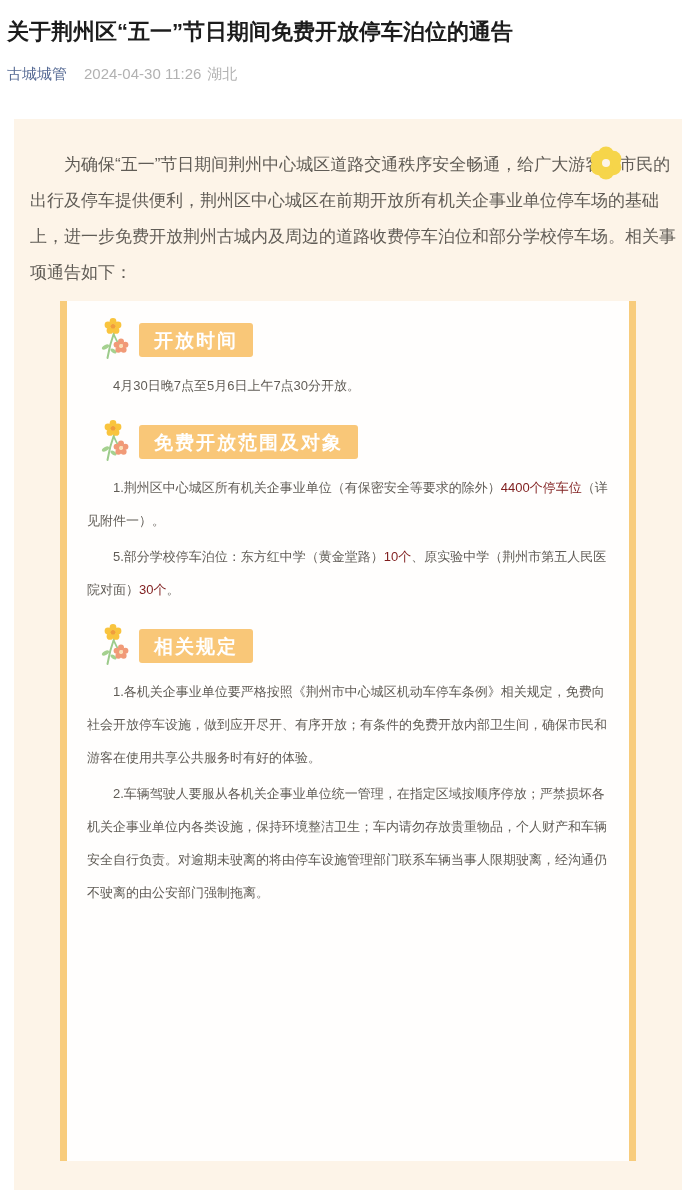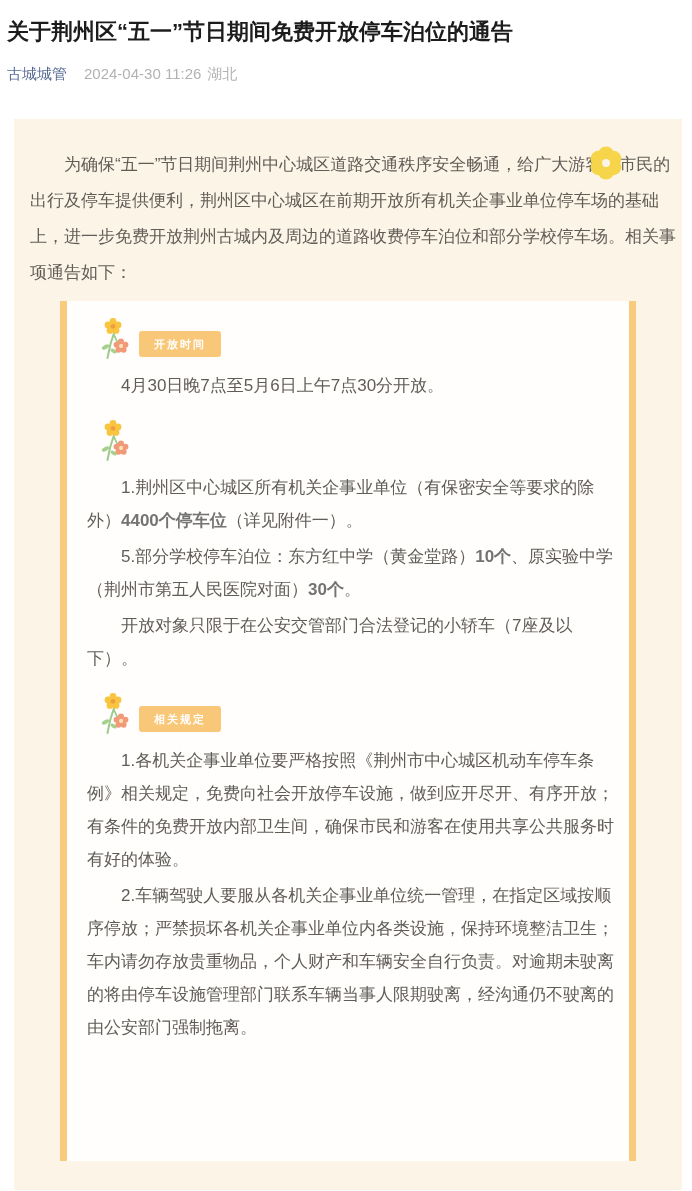--- a/index.html
+++ b/index.html
@@ -52,32 +52,32 @@
   }
 
   .sec-header {
     display: flex; align-items: flex-end; gap: 9px;
     margin: 17px 0 12px 14px;
   }
   .section:first-child .sec-header { margin-top: 0; }
   .sprig { width: 29px; height: 42px; flex: 0 0 auto; margin-bottom: -2px; }
   .badge {
     background: #f9c778; color: #ffffff;
-    font-size: 11px; font-weight: 700; line-height: 1;
+    font-size: 19px; font-weight: 700; line-height: 1;
     padding: 8px 15px 7px; border-radius: 3px;
     letter-spacing: 2px;
   }
 
   .para {
     margin: 0 0 3px;
-    font-size: 17px; line-height: 33px;
+    font-size: 13px; line-height: 33px;
     color: #605c56;
     text-indent: 2em;
   }
-  .hl { color: #737373; font-weight: 700; }
+  .hl { color: #7f1d1d; font-weight: 400; }
 </style>
 </head>
 <body>
 
 <div class="header">
   <h1 class="title">关于荆州区“五一”节日期间免费开放停车泊位的通告</h1>
   <div class="meta">
     <span class="account">古城城管</span><span class="dt">2024-04-30 11:26</span><span>湖北</span>
   </div>
 </div>
@@ -147,25 +147,25 @@
         <circle cx="12" cy="9.3" r="2.4" fill="#f09d3c"></circle>
         <g fill="#f19a77">
           <circle cx="20" cy="24.5" r="3"></circle>
                 <circle cx="24.4" cy="27.7" r="3"></circle>
           <circle cx="22.6" cy="32.8" r="3"></circle>
                 <circle cx="17.4" cy="32.8" r="3"></circle>
           <circle cx="15.6" cy="27.7" r="3"></circle>
         </g>
         <circle cx="20" cy="28.9" r="2" fill="#fbe0b4"></circle>
       </svg>
+      <span class="badge">免费开放范围及对象</span>
     </div>
     <div>
             <p class="para"><span>1.荆州区中心城区所有机关企事业单位（有保密安全等要求的除外）</span><span class="hl">4400个停车位</span><span>（详见附件一）。</span></p>
             <p class="para"><span>5.部分学校停车泊位：东方红中学（黄金堂路）</span><span class="hl">10个</span><span>、原实验中学（荆州市第五人民医院对面）</span><span class="hl">30个</span><span>。</span></p>
-            <p class="para"><span>开放对象只限于在公安交管部门合法登记的小轿车（7座及以下）。</span></p>
           </div>
   </div>
 
   <div class="section">
     <div class="sec-header">
       <svg class="sprig" viewBox="0 0 29 42" aria-hidden="true">
         <path d="M13 16 C 10 24, 8 32, 6.5 41" stroke="#9ccb8b" stroke-width="2" fill="none" stroke-linecap="round"></path>
         <path d="M13 18 C 15 23, 17 26, 19 29" stroke="#9ccb8b" stroke-width="1.8" fill="none" stroke-linecap="round"></path>
         <ellipse cx="4.5" cy="30" rx="4" ry="2" fill="#a5d18f" transform="rotate(-30 4.5 30)"></ellipse>
         <ellipse cx="12.5" cy="34" rx="3.4" ry="1.8" fill="#a5d18f" transform="rotate(35 12.5 34)"></ellipse>

